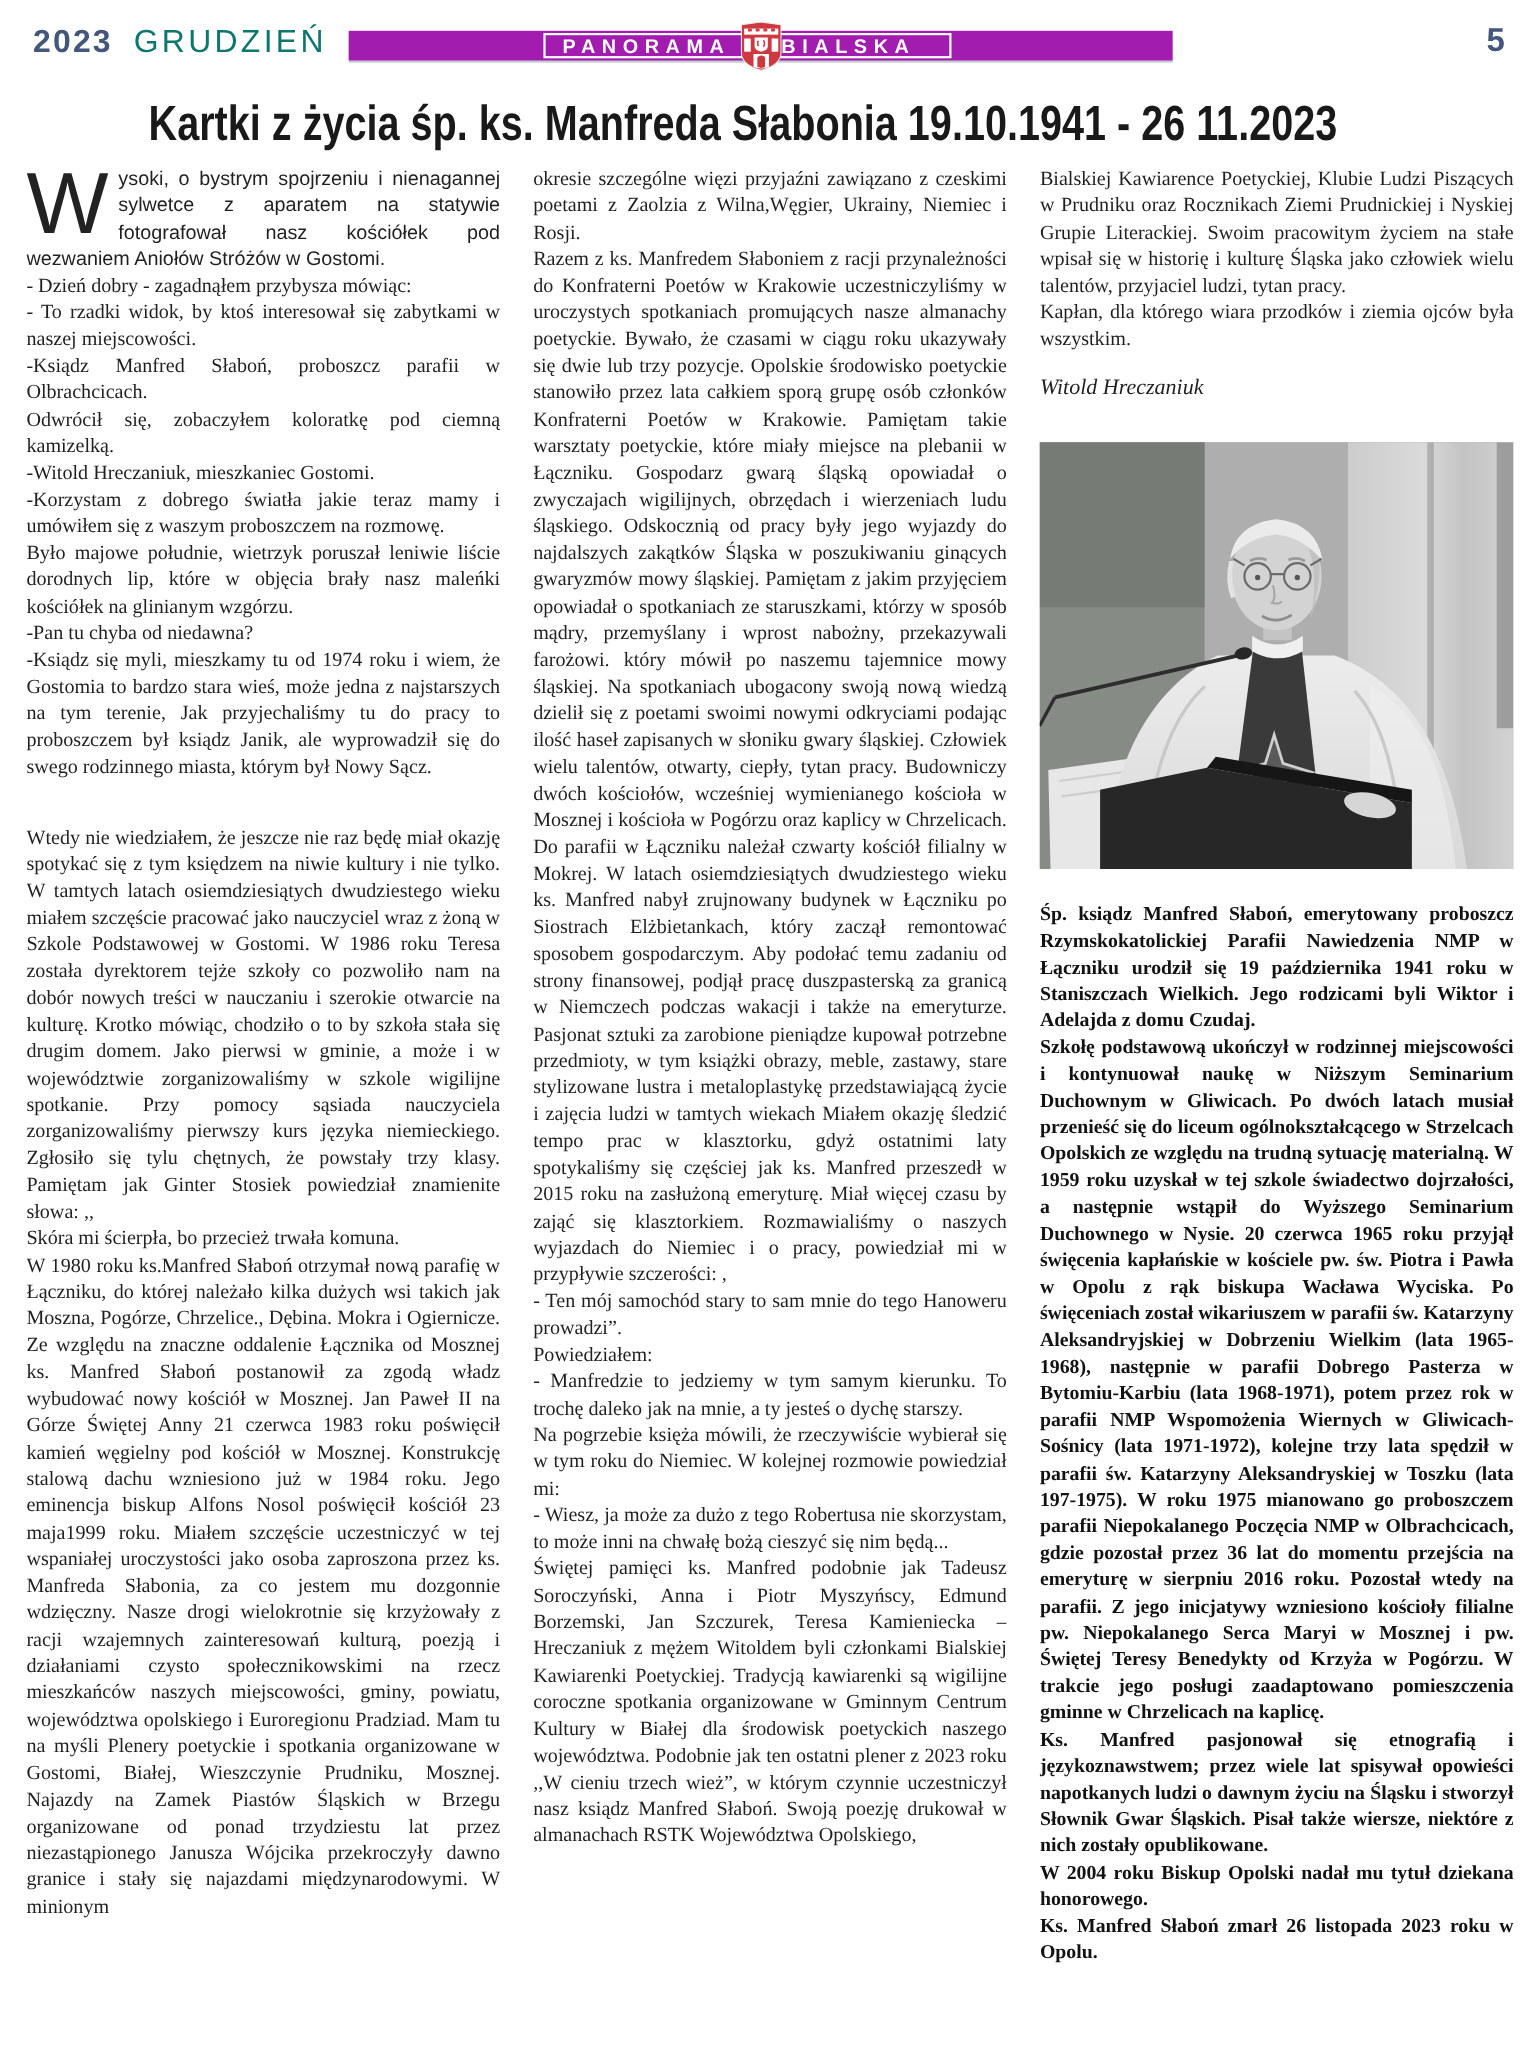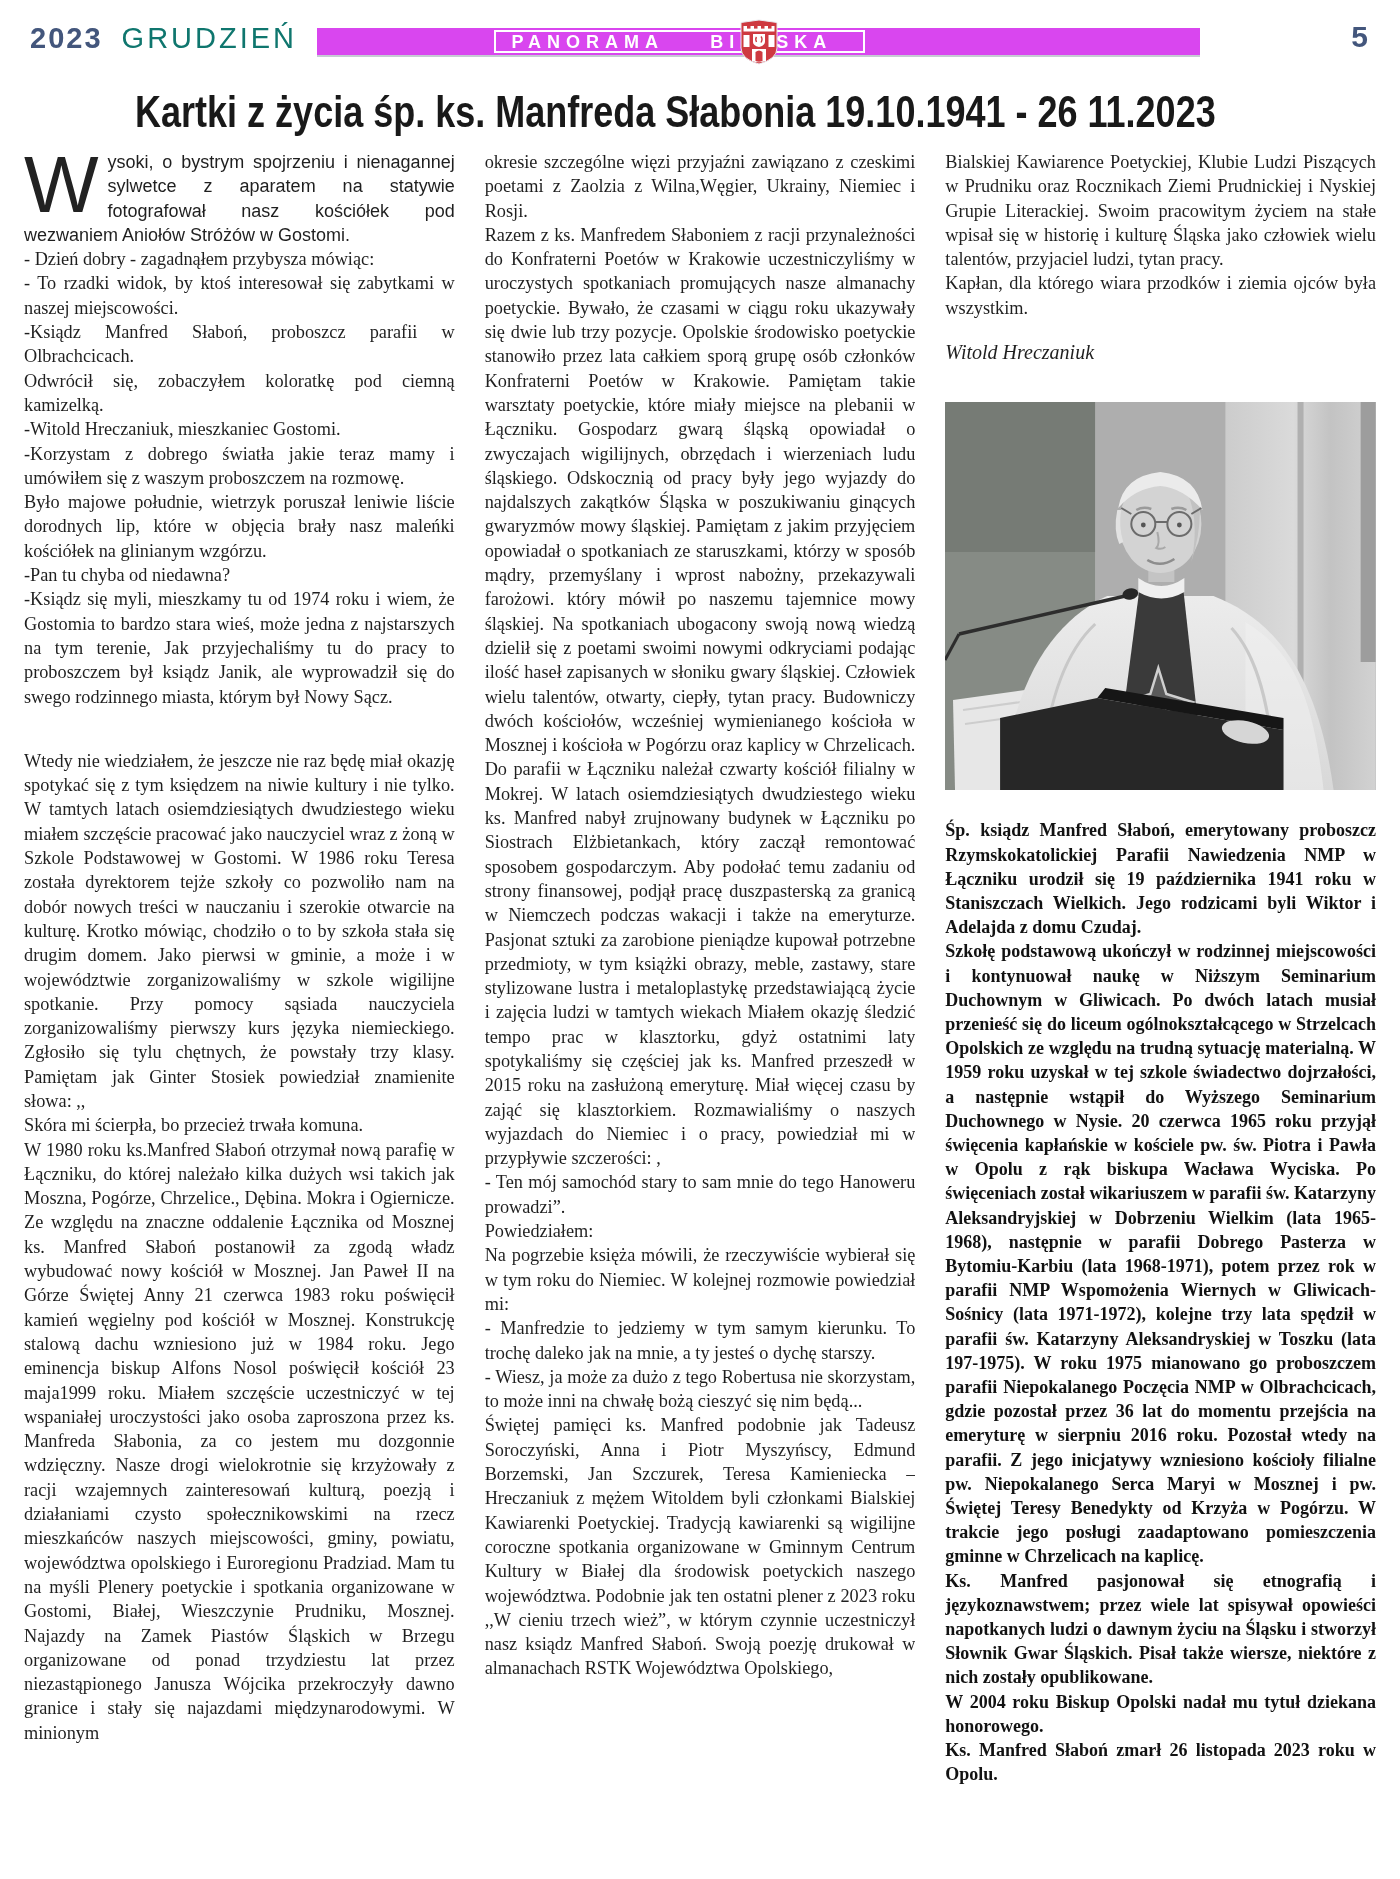--- a/index.html
+++ b/index.html
@@ -5,21 +5,21 @@
   html,body{margin:0;padding:0;background:#e8e8e8;}
   .page{position:relative;width:1400px;height:1879px;background:#ffffff;margin:0 auto;overflow:hidden;
         font-family:"Liberation Serif",serif;color:#1f1f1f;}
   
   .issue{position:absolute;left:30px;top:22px;font-family:"Liberation Sans",sans-serif;font-size:29px;
          letter-spacing:1px;white-space:nowrap;}
   .issue .year{font-weight:bold;color:#43567c;letter-spacing:2px;}
   .issue .month{font-weight:400;color:#0f766e;letter-spacing:3px;margin-left:10px;}
   .pageno{position:absolute;right:32px;top:20px;font-family:"Liberation Sans",sans-serif;
           font-size:30px;font-weight:bold;color:#43567c;}
-  .banner{position:absolute;left:317px;top:28px;width:883px;height:27px;background:#d946ef;
+  .banner{position:absolute;left:317px;top:28px;width:749px;height:27px;background:#a21caf;
           box-shadow:0 2px 0 rgba(90,105,128,.35);}
   .banner-box{position:absolute;left:177px;top:2px;bottom:2px;width:367px;border:2px solid #ffffff;
               display:flex;align-items:center;}
   .banner-word{flex:1;text-align:center;font-family:"Liberation Sans",sans-serif;font-weight:bold;
                color:#ffffff;font-size:18px;letter-spacing:6px;line-height:1;padding-top:1px;}
   .emblem{position:absolute;left:50%;top:-9px;transform:translateX(-50%);width:38px;height:46px;}
   
   .title-wrap{position:absolute;left:0;top:86px;width:100%;text-align:left;}
   .title{display:inline-block;font-family:"Liberation Sans",sans-serif;font-weight:bold;font-size:45px;
          color:#191919;transform:scaleX(.80);transform-origin:center;white-space:nowrap;letter-spacing:0;}
@@ -91,22 +91,22 @@
       <p class="gap">Wtedy nie wiedziałem, że jeszcze nie raz będę miał okazję spotykać się z tym księdzem na niwie kultury i nie tylko. W tamtych latach osiemdziesiątych dwudziestego wieku miałem szczęście pracować jako nauczyciel wraz z żoną w Szkole Podstawowej w Gostomi. W 1986 roku Teresa została dyrektorem tejże szkoły co pozwoliło nam na dobór nowych treści w nauczaniu i szerokie otwarcie na kulturę. Krotko mówiąc, chodziło o to by szkoła stała się drugim domem. Jako pierwsi w gminie, a może i w województwie zorganizowaliśmy w szkole wigilijne spotkanie. Przy pomocy sąsiada nauczyciela zorganizowaliśmy pierwszy kurs języka niemieckiego. Zgłosiło się tylu chętnych, że powstały trzy klasy. Pamiętam jak Ginter Stosiek powiedział znamienite słowa: ,,</p>
       <p>Skóra mi ścierpła, bo przecież trwała komuna.</p>
       <p>W 1980 roku ks.Manfred Słaboń otrzymał nową parafię w Łączniku, do której należało kilka dużych wsi takich jak Moszna, Pogórze, Chrzelice., Dębina. Mokra i Ogiernicze.  Ze względu na znaczne oddalenie Łącznika od Mosznej ks. Manfred Słaboń postanowił za zgodą władz wybudować nowy kościół w Mosznej. Jan Paweł II na Górze Świętej Anny 21 czerwca 1983 roku poświęcił kamień węgielny pod kościół w Mosznej. Konstrukcję stalową dachu wzniesiono już w 1984 roku.  Jego eminencja biskup Alfons Nosol poświęcił kościół 23 maja1999 roku. Miałem szczęście uczestniczyć w tej wspaniałej uroczystości jako osoba zaproszona przez ks. Manfreda Słabonia, za co jestem mu dozgonnie wdzięczny. Nasze drogi wielokrotnie się krzyżowały z racji  wzajemnych zainteresowań kulturą, poezją i działaniami czysto społecznikowskimi na rzecz mieszkańców naszych miejscowości, gminy, powiatu, województwa opolskiego i Euroregionu Pradziad. Mam tu na myśli Plenery poetyckie i spotkania organizowane w Gostomi, Białej, Wieszczynie Prudniku, Mosznej. Najazdy na Zamek Piastów Śląskich w Brzegu organizowane od ponad trzydziestu lat przez niezastąpionego Janusza Wójcika przekroczyły dawno granice i stały się najazdami międzynarodowymi. W minionym</p>
     </div>
 
     <div class="col">
       <p>okresie szczególne więzi przyjaźni zawiązano z czeskimi poetami z Zaolzia z Wilna,Węgier, Ukrainy, Niemiec i Rosji.</p>
       <p>Razem z ks. Manfredem Słaboniem z racji przynależności do Konfraterni Poetów w Krakowie uczestniczyliśmy w uroczystych spotkaniach promujących nasze almanachy poetyckie. Bywało, że czasami w ciągu roku ukazywały się dwie lub trzy pozycje. Opolskie środowisko poetyckie stanowiło przez lata całkiem sporą grupę osób członków Konfraterni Poetów w Krakowie. Pamiętam takie warsztaty poetyckie, które miały miejsce na plebanii w Łączniku. Gospodarz gwarą śląską opowiadał o zwyczajach wigilijnych, obrzędach i wierzeniach ludu śląskiego. Odskocznią od pracy były jego wyjazdy do najdalszych zakątków Śląska w poszukiwaniu ginących gwaryzmów mowy śląskiej. Pamiętam z jakim przyjęciem opowiadał o spotkaniach ze staruszkami, którzy w sposób mądry, przemyślany i wprost nabożny, przekazywali farożowi. który mówił po naszemu  tajemnice mowy śląskiej. Na spotkaniach  ubogacony swoją nową wiedzą dzielił się z poetami swoimi nowymi odkryciami podając ilość haseł zapisanych w słoniku gwary śląskiej. Człowiek wielu talentów, otwarty, ciepły, tytan pracy. Budowniczy dwóch kościołów, wcześniej wymienianego kościoła w Mosznej i kościoła w Pogórzu oraz kaplicy w Chrzelicach. Do parafii w Łączniku należał czwarty kościół filialny w Mokrej. W latach osiemdziesiątych dwudziestego wieku  ks. Manfred nabył zrujnowany budynek w Łączniku po Siostrach Elżbietankach, który zaczął remontować sposobem gospodarczym. Aby podołać temu zadaniu od strony finansowej, podjął pracę duszpasterską za granicą w Niemczech podczas wakacji i także na emeryturze. Pasjonat sztuki za zarobione pieniądze kupował potrzebne przedmioty, w tym książki obrazy, meble, zastawy, stare stylizowane lustra i metaloplastykę przedstawiającą  życie i zajęcia ludzi w tamtych wiekach  Miałem okazję śledzić tempo prac w klasztorku, gdyż ostatnimi laty spotykaliśmy się częściej jak ks. Manfred przeszedł w 2015 roku na zasłużoną emeryturę. Miał więcej czasu by zająć się klasztorkiem.  Rozmawialiśmy o naszych wyjazdach do Niemiec i o pracy, powiedział mi w przypływie szczerości: ,</p>
       <p>- Ten mój samochód stary to sam mnie do tego Hanoweru prowadzi”.</p>
       <p>Powiedziałem:</p>
+      <p>- Manfredzie to jedziemy w tym samym kierunku. To trochę daleko jak na mnie, a ty jesteś o dychę starszy.</p>
       <p>Na pogrzebie księża mówili, że rzeczywiście wybierał się w tym roku do Niemiec. W kolejnej rozmowie powiedział mi:</p>
-      <p>- Manfredzie to jedziemy w tym samym kierunku. To trochę daleko jak na mnie, a ty jesteś o dychę starszy.</p>
       <p>- Wiesz, ja może za dużo z tego Robertusa nie skorzystam, to może inni na chwałę bożą cieszyć się nim będą...</p>
       <p>Świętej pamięci ks. Manfred podobnie jak Tadeusz Soroczyński, Anna i Piotr Myszyńscy, Edmund Borzemski, Jan Szczurek, Teresa Kamieniecka – Hreczaniuk z mężem Witoldem byli członkami Bialskiej Kawiarenki Poetyckiej. Tradycją kawiarenki są wigilijne coroczne spotkania organizowane w Gminnym Centrum Kultury w Białej dla środowisk poetyckich naszego województwa. Podobnie jak ten ostatni plener  z 2023 roku ,,W cieniu trzech wież”, w którym czynnie uczestniczył nasz ksiądz Manfred Słaboń. Swoją poezję drukował w almanachach RSTK Województwa Opolskiego,</p>
     </div>
 
     <div class="col">
       <p>Bialskiej Kawiarence Poetyckiej, Klubie Ludzi Piszących w Prudniku oraz Rocznikach Ziemi Prudnickiej i Nyskiej Grupie Literackiej. Swoim pracowitym życiem na stałe wpisał się w historię i kulturę Śląska jako człowiek wielu talentów, przyjaciel ludzi, tytan pracy.</p>
       <p>Kapłan, dla którego wiara przodków i ziemia ojców była wszystkim.</p>
       <div class="byline">Witold Hreczaniuk</div>
 
       <svg class="photo" viewBox="0 0 430 388" preserveAspectRatio="none">

